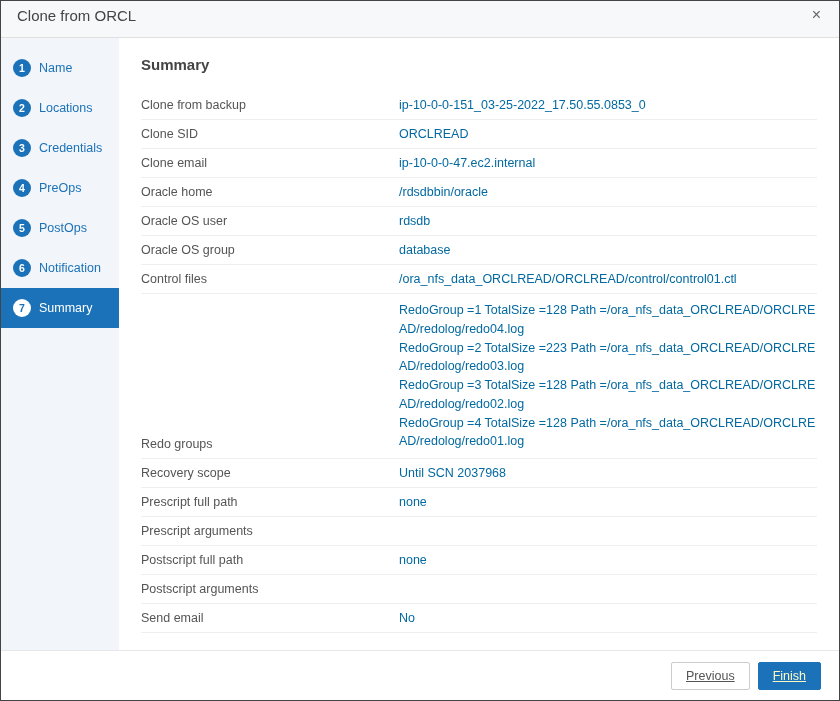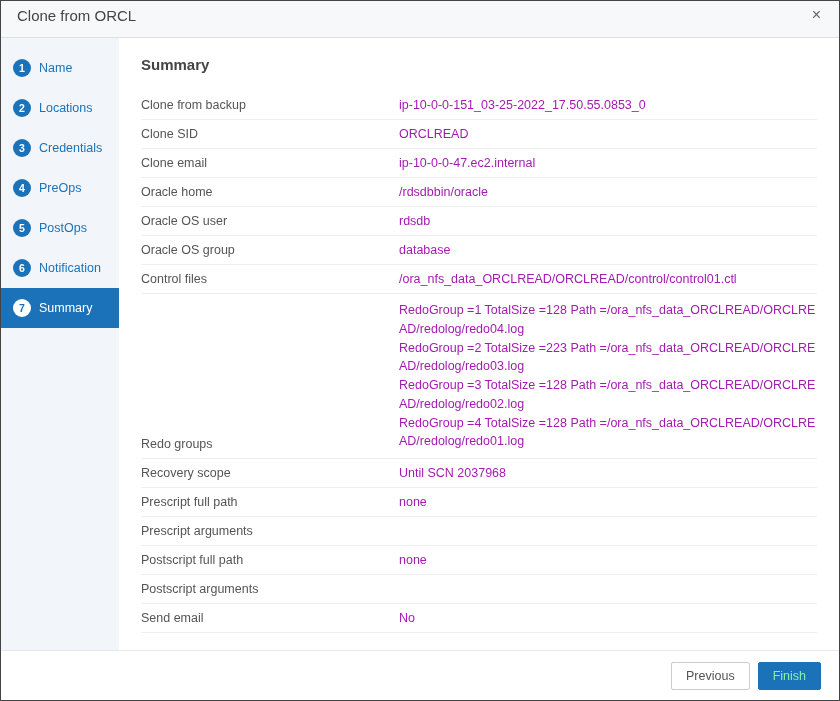--- a/index.html
+++ b/index.html
@@ -98,21 +98,21 @@
     padding: 7px 0;
     font-size: 12.5px;
     align-items: flex-end;
   }
   .row .label {
     width: 210px;
     flex-shrink: 0;
     color: #555;
   }
   .row .value {
-    color: #a21caf;
+    color: #0369a1;
     flex: 1;
     word-break: break-all;
     padding-left: 48px;
   }
   .row .value .line {
     display: block;
     line-height: 1.5;
   }
   .footer {
     height: 50px;
@@ -125,25 +125,26 @@
   }
   .btn {
     height: 28px;
     padding: 0 14px;
     border-radius: 2px;
     font-size: 12.5px;
     cursor: pointer;
     border: 1px solid #ccc;
     background: #fff;
     color: #555;
+    text-decoration: underline;
   }
   .btn.primary {
     background: #1b72b8;
     border-color: #1b72b8;
-    color: #86efac;
+    color: #fef9c3;
   }
 </style>
 </head>
 <body>
 
 <div class="dialog">
 
   <div class="titlebar">
     <span class="title">Clone from ORCL</span>
     <span class="close">×</span>

